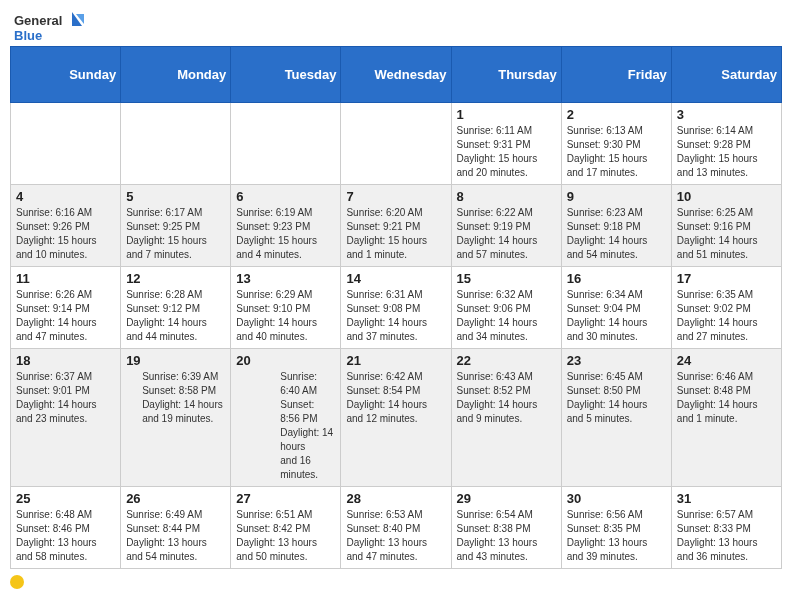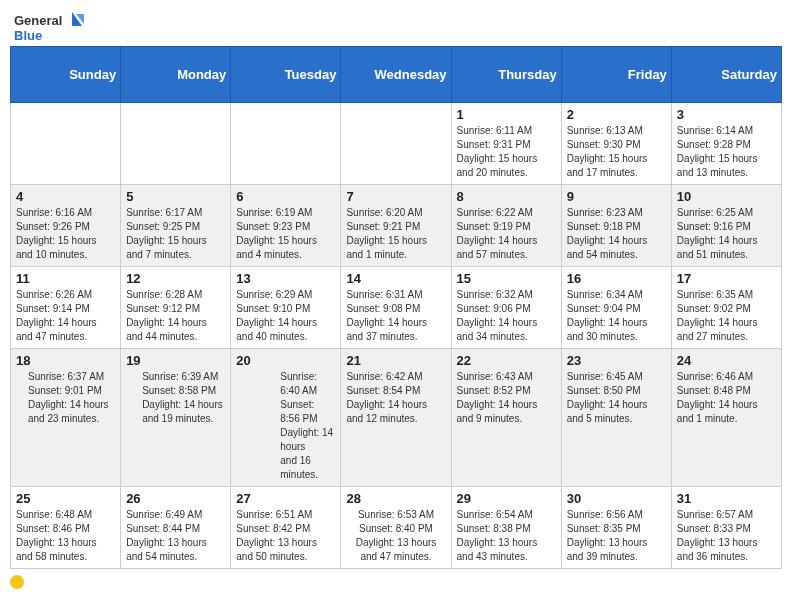--- a/index.html
+++ b/index.html
@@ -250,21 +250,21 @@
           <span class="day-number">17</span>
           <div class="day-info" style="white-space: pre-line;">Sunrise: 6:35 AM
 Sunset: 9:02 PM
 Daylight: 14 hours
 and 27 minutes.</div>
         </td>
       </tr>
       <tr>
         <td>
           <span class="day-number">18</span>
-          <div class="day-info" style="white-space: pre-line; margin-left: 12px;">Sunrise: 6:37 AM
+          <div class="day-info" style="white-space: pre-line;">Sunrise: 6:37 AM
 Sunset: 9:01 PM
 Daylight: 14 hours
 and 23 minutes.</div>
         </td>
         <td>
           <span class="day-number">19</span>
           <div class="day-info" style="white-space: pre-line; margin-left: 16px;">Sunrise: 6:39 AM
 Sunset: 8:58 PM
 Daylight: 14 hours
 and 19 minutes.</div>
@@ -322,21 +322,21 @@
         </td>
         <td>
           <span class="day-number">27</span>
           <div class="day-info" style="white-space: pre-line;">Sunrise: 6:51 AM
 Sunset: 8:42 PM
 Daylight: 13 hours
 and 50 minutes.</div>
         </td>
         <td>
           <span class="day-number">28</span>
-          <div class="day-info" style="white-space: pre-line; text-align: center;">Sunrise: 6:53 AM
+          <div class="day-info" style="white-space: pre-line;">Sunrise: 6:53 AM
 Sunset: 8:40 PM
 Daylight: 13 hours
 and 47 minutes.</div>
         </td>
         <td>
           <span class="day-number">29</span>
           <div class="day-info" style="white-space: pre-line;">Sunrise: 6:54 AM
 Sunset: 8:38 PM
 Daylight: 13 hours
 and 43 minutes.</div>

